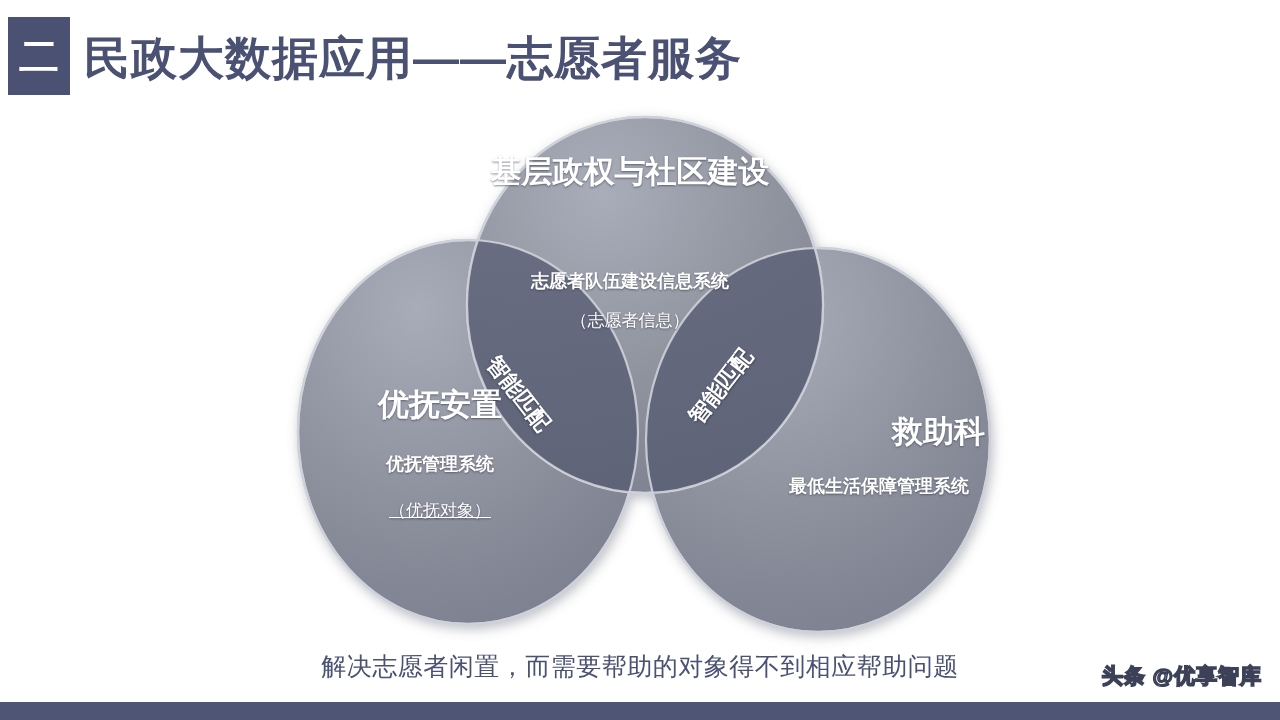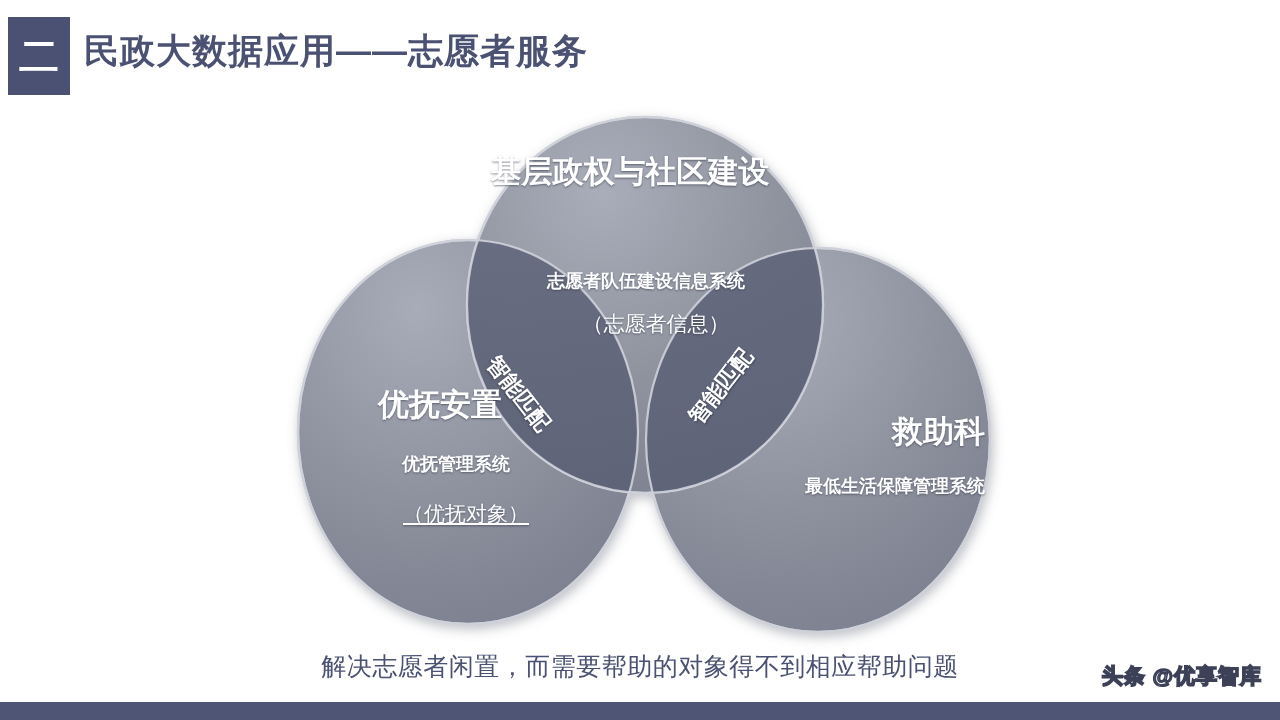--- a/index.html
+++ b/index.html
@@ -38,21 +38,21 @@
     color: #ffffff;
     font-size: 40px;
     font-weight: bold;
     line-height: 1;
     letter-spacing: 0;
   }
   #header-title {
     position: absolute;
     left: 84px;
     top: 28px;
-    font-size: 35px;
+    font-size: 46px;
     font-weight: bold;
     color: #4b5172;
     letter-spacing: 1px;
     white-space: nowrap;
   }
 
   
   #venn {
     position: absolute;
     left: 0;
@@ -77,27 +77,25 @@
   }
   .vtitle {
     font-size: 31px;
     font-weight: bold;
     line-height: 1.28;
   }
   .vsub {
     font-size: 18px;
     font-weight: bold;
     line-height: 1.3;
-    margin-left: 16px;
   }
   .vparen {
-    font-size: 21px;
+    font-size: 17px;
     font-weight: normal;
     line-height: 1.3;
-    padding-left: 26px;
   }
 
   
   #top-title   { left: 470px; top: 152px; width: 320px; white-space: normal; }
   #top-sub     { left: 470px; top: 270px; width: 320px; }
   #top-paren   { left: 470px; top: 310px; width: 320px; }
 
   
   #left-title  { left: 300px; top: 385px; width: 280px; }
   #left-sub    { left: 300px; top: 453px; width: 280px; }

